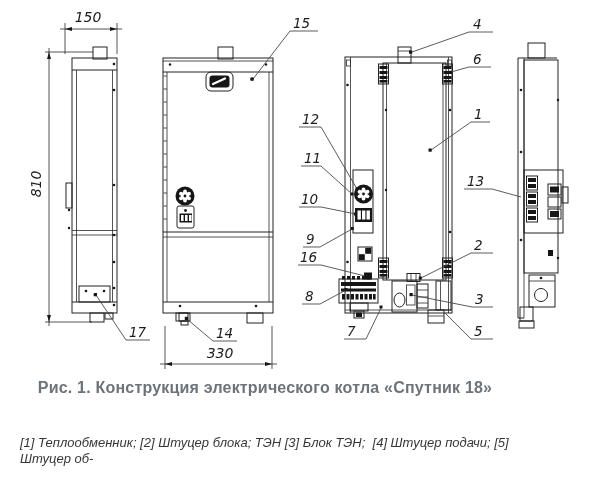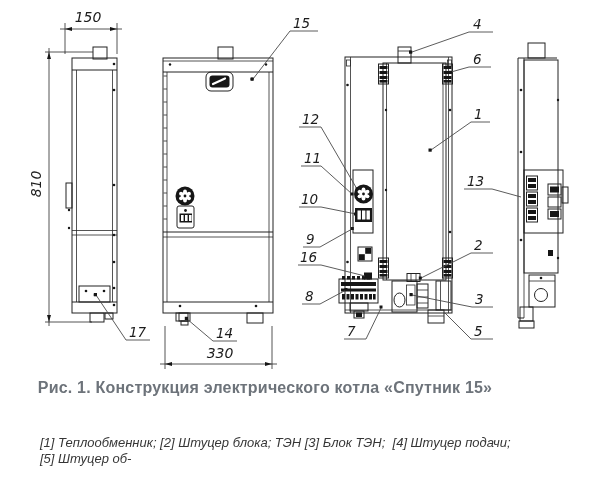--- a/index.html
+++ b/index.html
@@ -20,21 +20,21 @@
   
   .caption{
     position:absolute;top:379px;left:0;width:530px;text-align:center;
     font-size:16px;font-weight:bold;color:#6d737a;letter-spacing:.2px;
   }
   .legend{
     position:absolute;top:404px;left:20px;width:500px;
     font-size:13px;font-style:italic;color:#363636;line-height:15.6px;
     white-space:pre-wrap;
   }
-  .legend div{white-space:pre-wrap;margin-left:20px;}
+  .legend div{white-space:pre-wrap;}
 </style>
 </head>
 <body>
 
 <svg width="600" height="374" viewBox="0 0 600 374">
   <defs>
     <g id="knob">
       <circle r="9.5" class="fl"></circle>
       <circle r="4.2" class="wh"></circle>
       <circle cx="0" cy="-4.6" r="1.9" class="wh"></circle>
@@ -393,20 +393,20 @@
     </g>
     <g>
       <line x1="213" y1="341" x2="237" y2="341" class="leader"></line>
       <line x1="213" y1="341" x2="187" y2="319" class="leader"></line>
       <rect x="184.8" y="316.8" width="3.2" height="3.2" class="dot"></rect>
       <text x="216" y="338" class="co">14</text>
     </g>
   </g>
 </svg>
 
-<div class="caption">Рис. 1. Конструкция электрического котла «Спутник 15»</div>
+<div class="caption">Рис. 1. Конструкция электрического котла «Спутник 18»</div>
 
 <div class="legend">
   <div>[1] Теплообменник; [2] Штуцер блока; ТЭН [3] Блок ТЭН;  [4] Штуцер подачи; [5] Штуцер об-</div>
   
   
   
 </div>
 
 </body></html>

